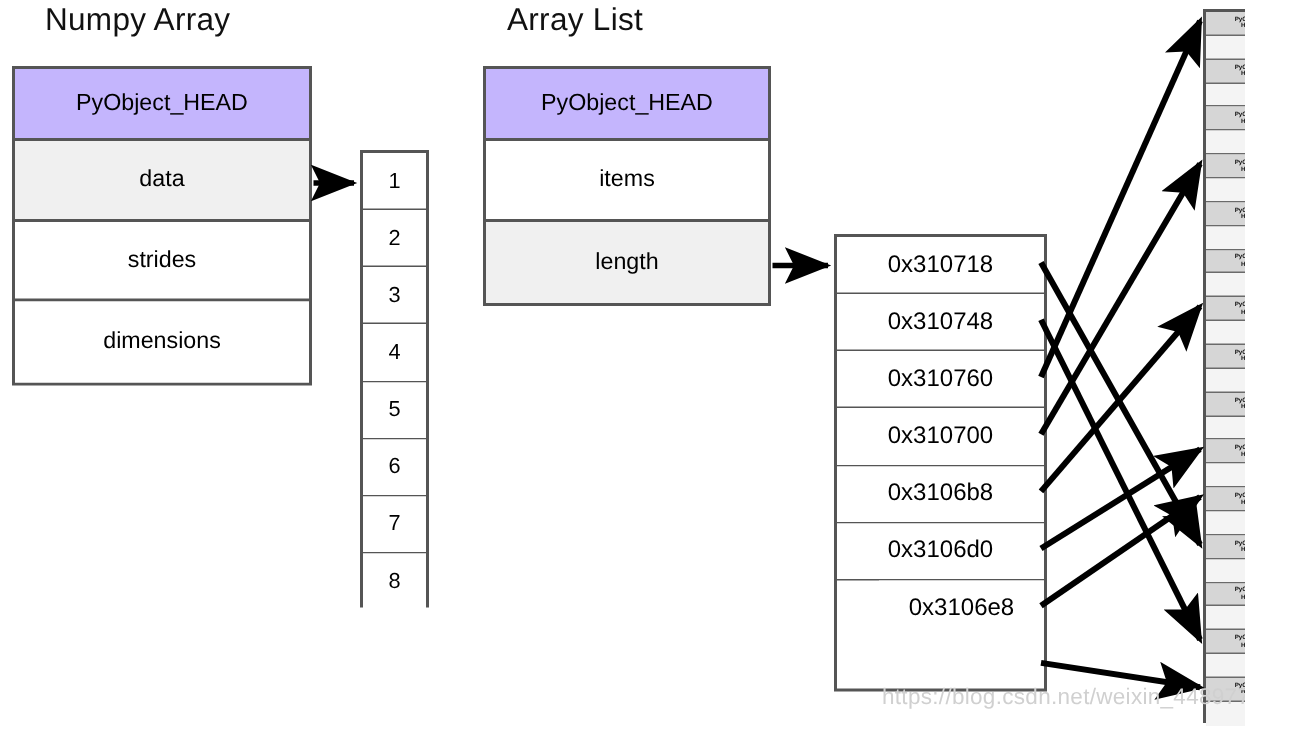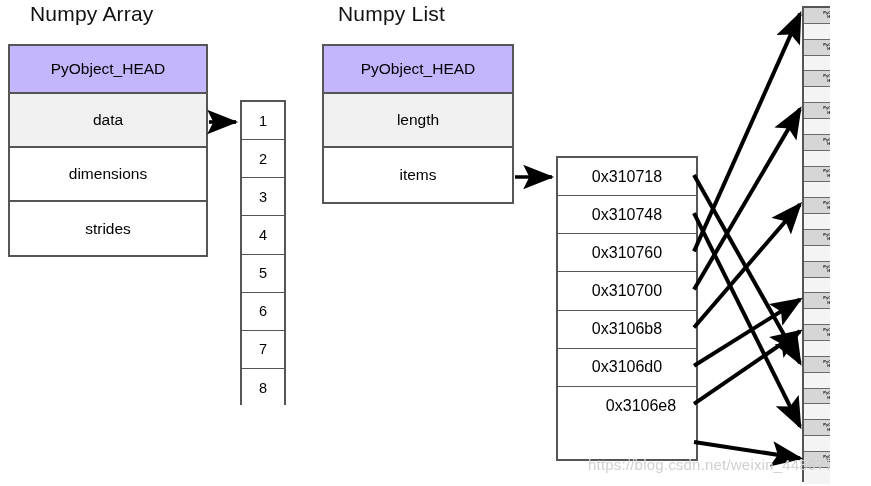--- a/index.html
+++ b/index.html
@@ -129,41 +129,41 @@
 </head>
 <body>
 
 <div id="canvas">
 
   <div class="abs section-title" style="left:30px; top:2px;">Numpy Array</div>
 
   <div class="abs struct" id="numpy-struct" style="left:8px; top:44px; width:200px; height:213px;">
       <div class="row head" style="height: 48px;">PyObject_HEAD</div>
       <div class="row light" style="height: 54px;">data</div>
+      <div class="row" style="height: 53px;">strides</div>
       <div class="row" style="height: 54px;">dimensions</div>
-      <div class="row" style="height: 53px;">strides</div>
     </div>
 
   <div class="abs valcol" id="numpy-values" style="left:240px; top:100px; width:46px; height:305px;">
       <div class="cell" style="height: 38.125px;">1</div>
       <div class="cell" style="height: 38.125px;">2</div>
       <div class="cell" style="height: 38.125px;">3</div>
       <div class="cell" style="height: 38.125px;">4</div>
       <div class="cell" style="height: 38.125px;">5</div>
       <div class="cell" style="height: 38.125px;">6</div>
       <div class="cell" style="height: 38.125px;">7</div>
       <div class="cell" style="height: 38.125px;">8</div>
     </div>
 
-  <div class="abs section-title" style="left:338px; top:2px;">Numpy List</div>
+  <div class="abs section-title" style="left:338px; top:2px;">Array List</div>
 
   <div class="abs struct" id="list-struct" style="left:322px; top:44px; width:192px; height:160px;">
       <div class="row head" style="height: 48px;">PyObject_HEAD</div>
+      <div class="row" style="height: 54px;">items</div>
       <div class="row light" style="height: 54px;">length</div>
-      <div class="row" style="height: 54px;">items</div>
     </div>
 
   <div class="abs ptrcol" id="list-pointers" style="left:556px; top:156px; width:142px; height:305px;">
       <div class="cell" style="height: 38.125px;">0x310718</div>
       <div class="cell" style="height: 38.125px;">0x310748</div>
       <div class="cell" style="height: 38.125px;">0x310760</div>
       <div class="cell" style="height: 38.125px;">0x310700</div>
       <div class="cell" style="height: 38.125px;">0x3106b8</div>
       <div class="cell" style="height: 38.125px;">0x3106d0</div>
       <div class="cell" style="height: 38.125px;">0x3106e8</div>

